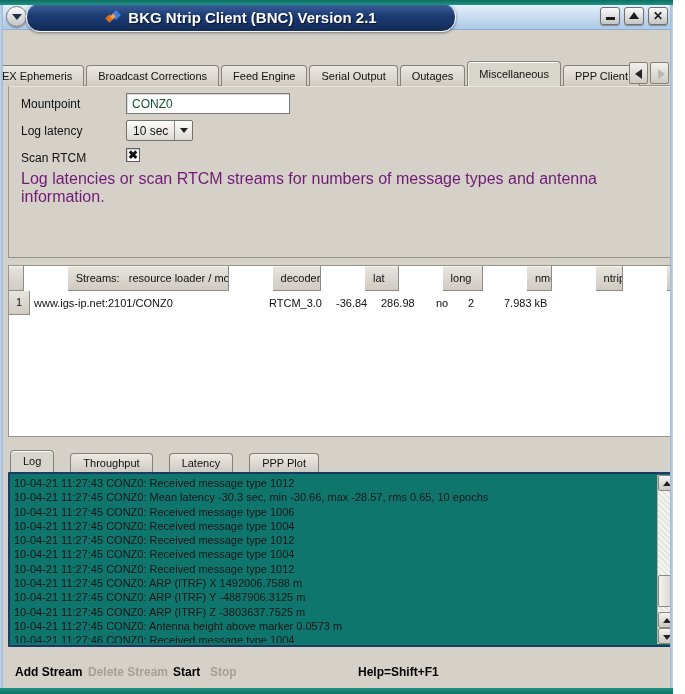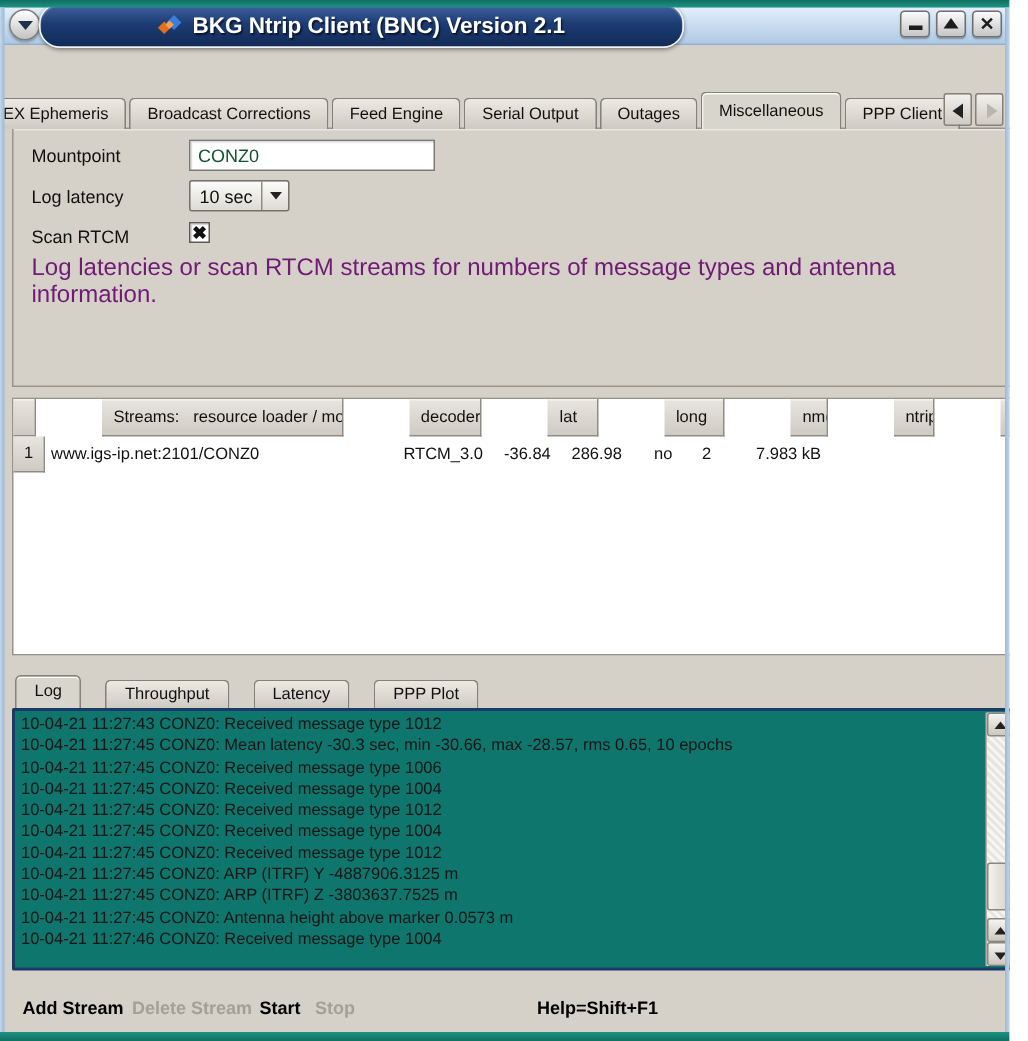--- a/index.html
+++ b/index.html
@@ -238,20 +238,21 @@
 
   <div class="log-area">
     <div class="log-lines">
       <div class="log-line">10-04-21 11:27:43 CONZ0: Received message type 1012</div>
       <div class="log-line">10-04-21 11:27:45 CONZ0: Mean latency -30.3 sec, min -30.66, max -28.57, rms 0.65, 10 epochs</div>
       <div class="log-line">10-04-21 11:27:45 CONZ0: Received message type 1006</div>
       <div class="log-line">10-04-21 11:27:45 CONZ0: Received message type 1004</div>
       <div class="log-line">10-04-21 11:27:45 CONZ0: Received message type 1012</div>
       <div class="log-line">10-04-21 11:27:45 CONZ0: Received message type 1004</div>
       <div class="log-line">10-04-21 11:27:45 CONZ0: Received message type 1012</div>
+      <div class="log-line">10-04-21 11:27:45 CONZ0: ARP (ITRF) X 1492006.7588 m</div>
       <div class="log-line">10-04-21 11:27:45 CONZ0: ARP (ITRF) Y -4887906.3125 m</div>
       <div class="log-line">10-04-21 11:27:45 CONZ0: ARP (ITRF) Z -3803637.7525 m</div>
       <div class="log-line">10-04-21 11:27:45 CONZ0: Antenna height above marker 0.0573 m</div>
       <div class="log-line">10-04-21 11:27:46 CONZ0: Received message type 1004</div>
     </div>
     <div class="vscroll">
       <div class="sb-btn sb-up-top">
         <span class="sb-tri-up"></span>
       </div>
       <div class="sb-thumb"></div>

